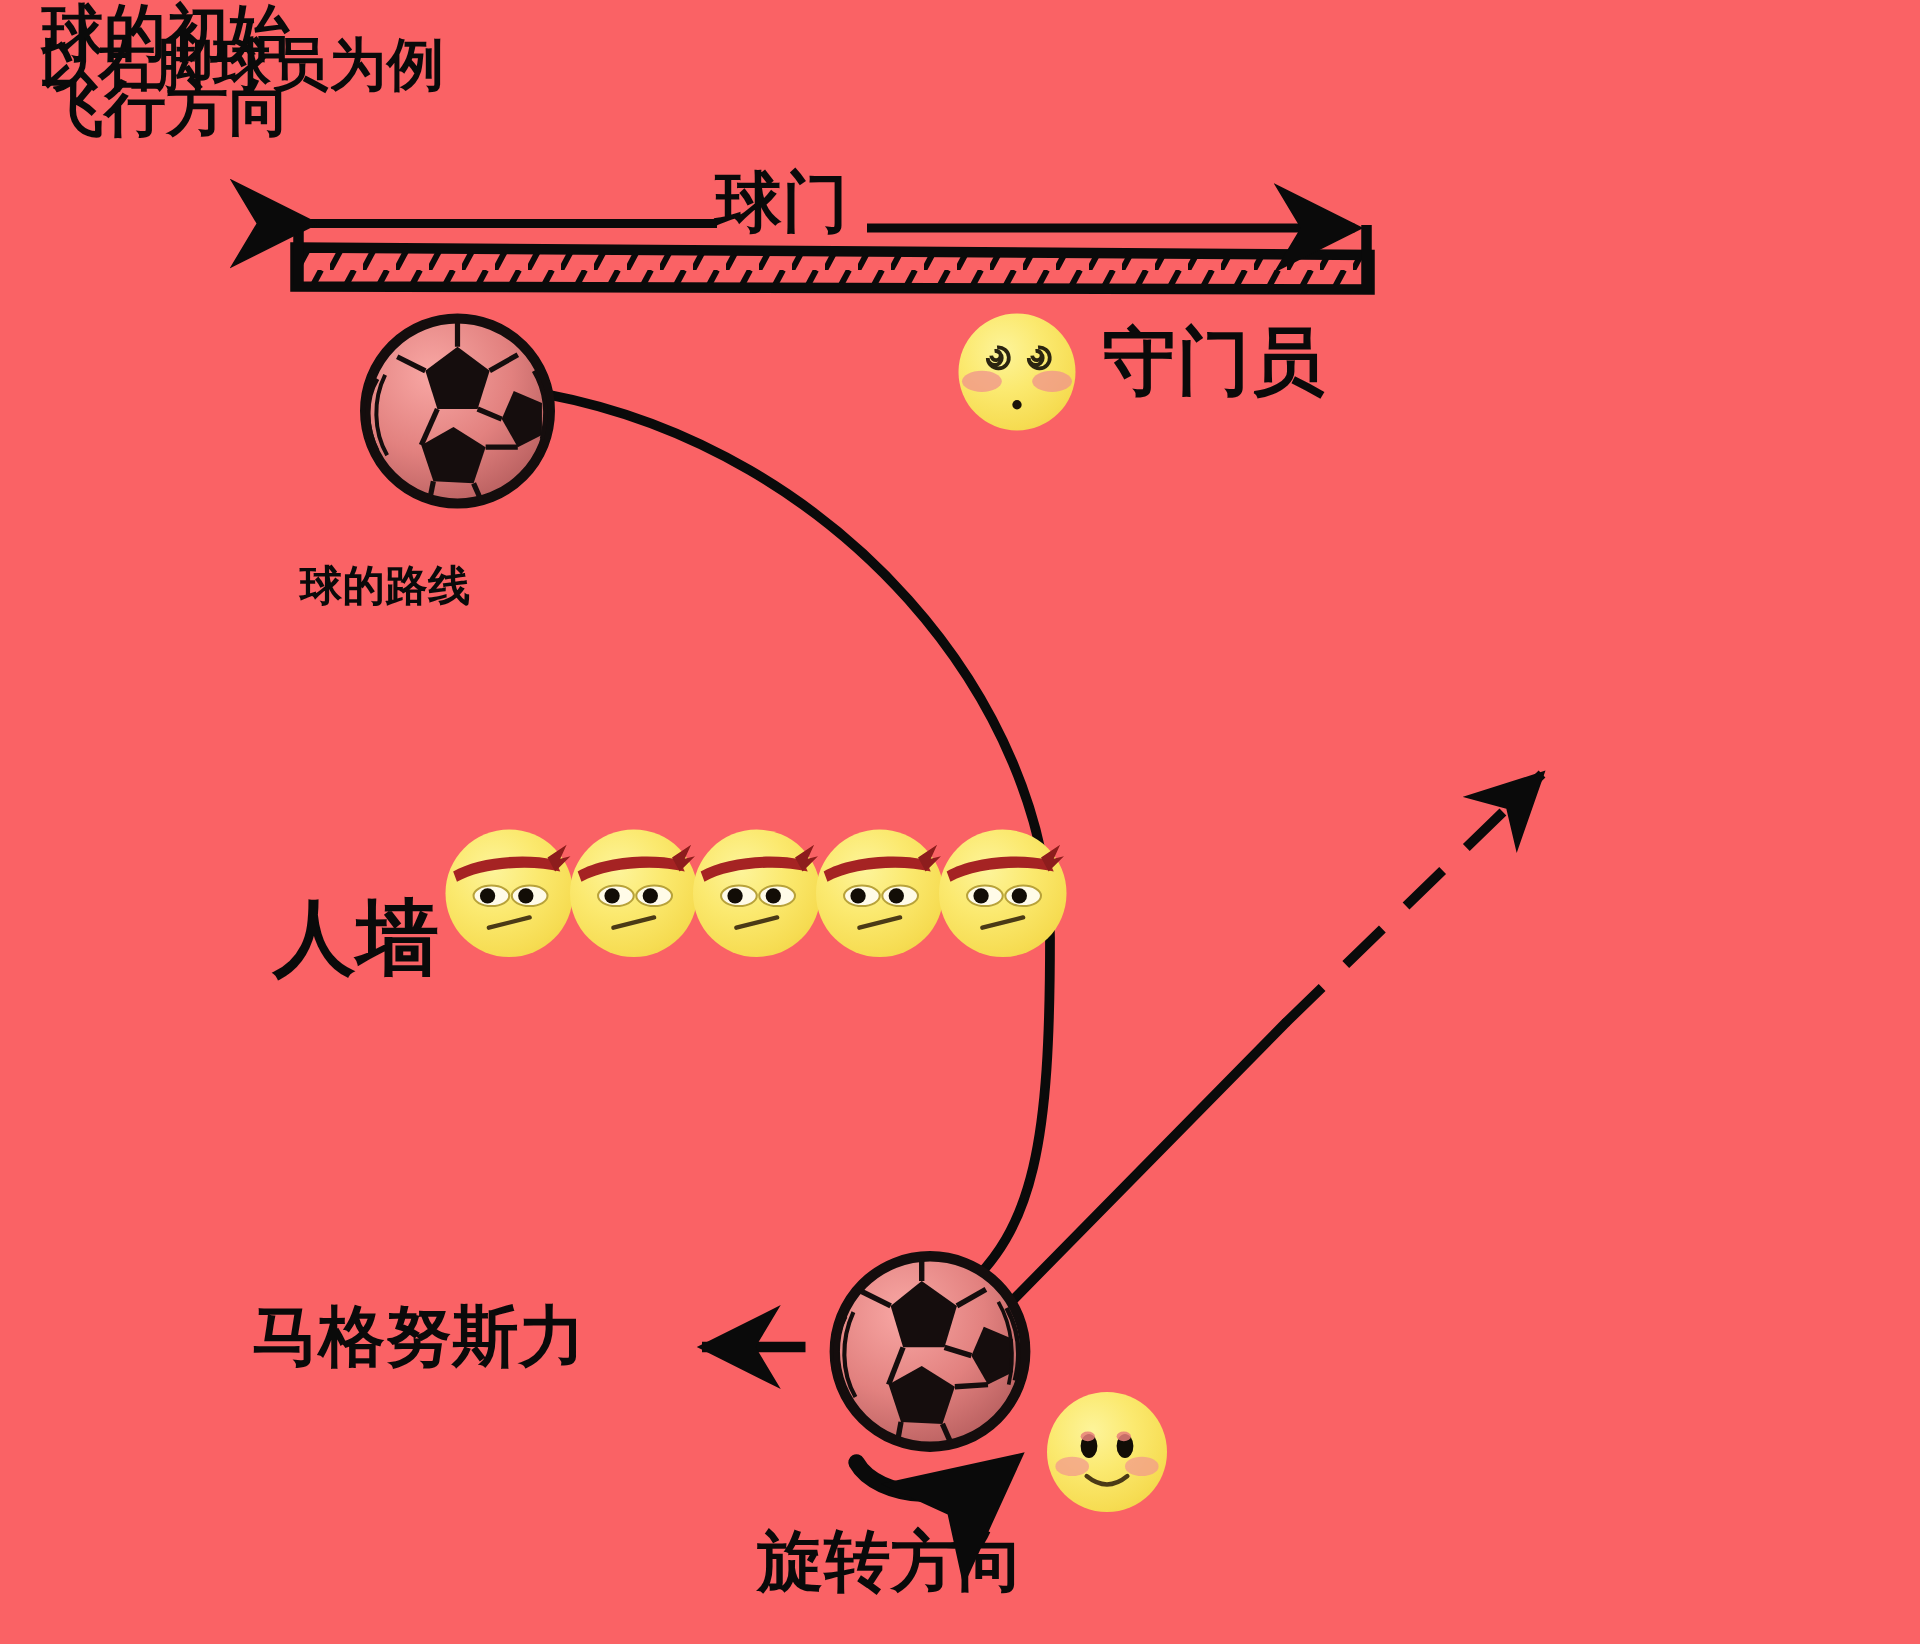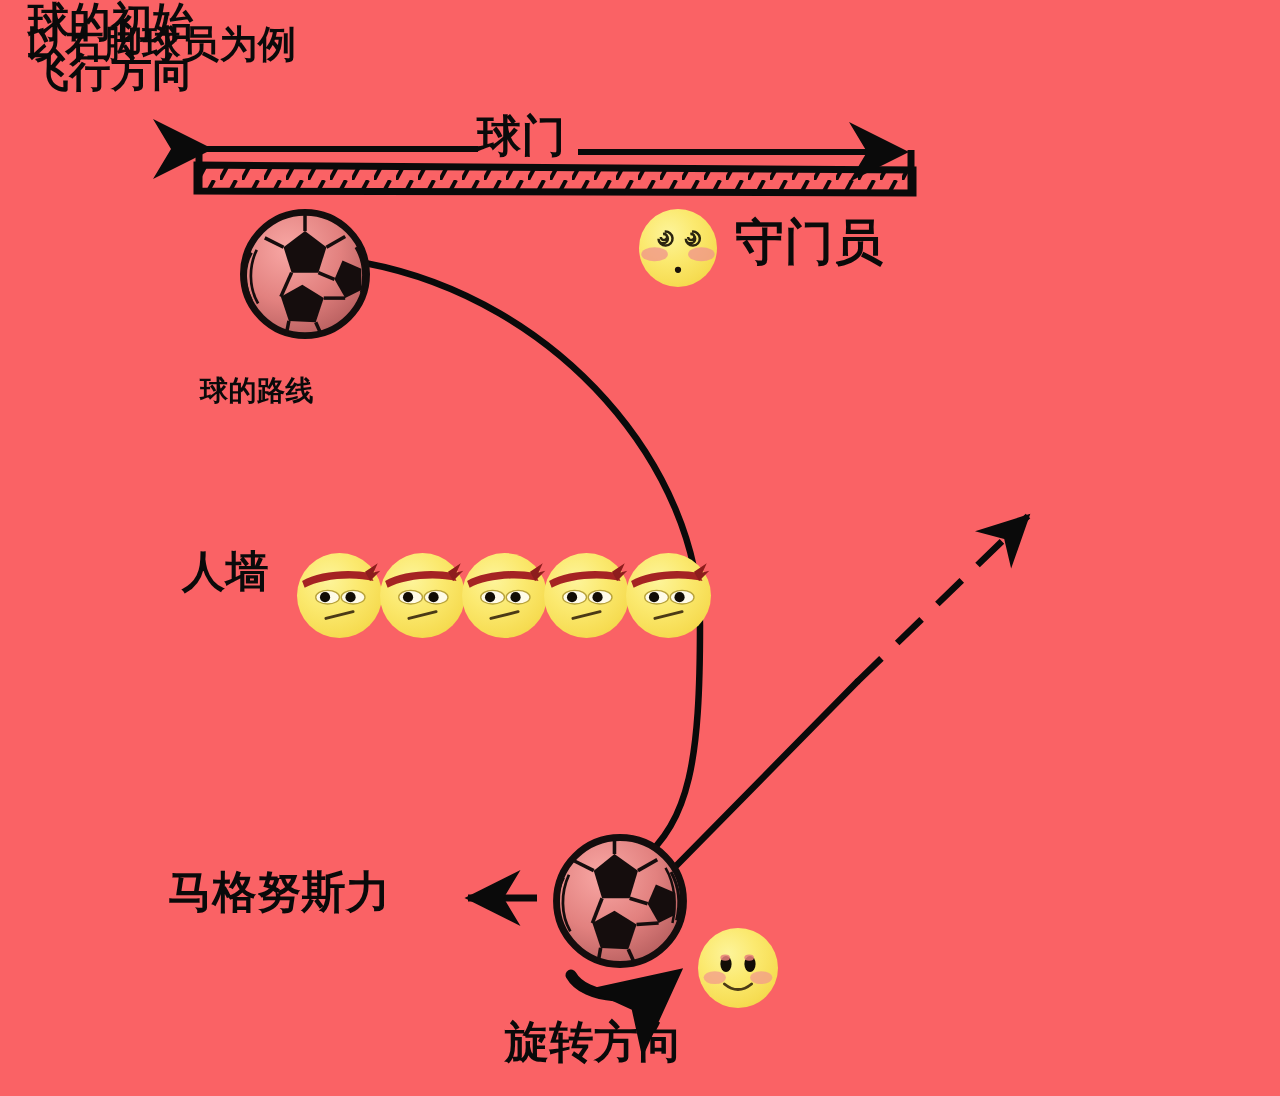--- a/index.html
+++ b/index.html
@@ -46,22 +46,22 @@
     font-size: 28px;
     margin-top: 16px;
   }
   #initial-dir-label {
     left: 927px;
     top: 365px;
     font-size: 41px;
   }
   #wall-label {
     left: 182px;
-    top: 548px;
-    font-size: 43px;
+    top: 596px;
+    font-size: 55px;
     text-align: center;
   }
   #magnus-label {
     left: 168px;
     top: 868px;
     font-size: 44px;
   }
   #spin-label {
     left: 505px;
     top: 1018px;

